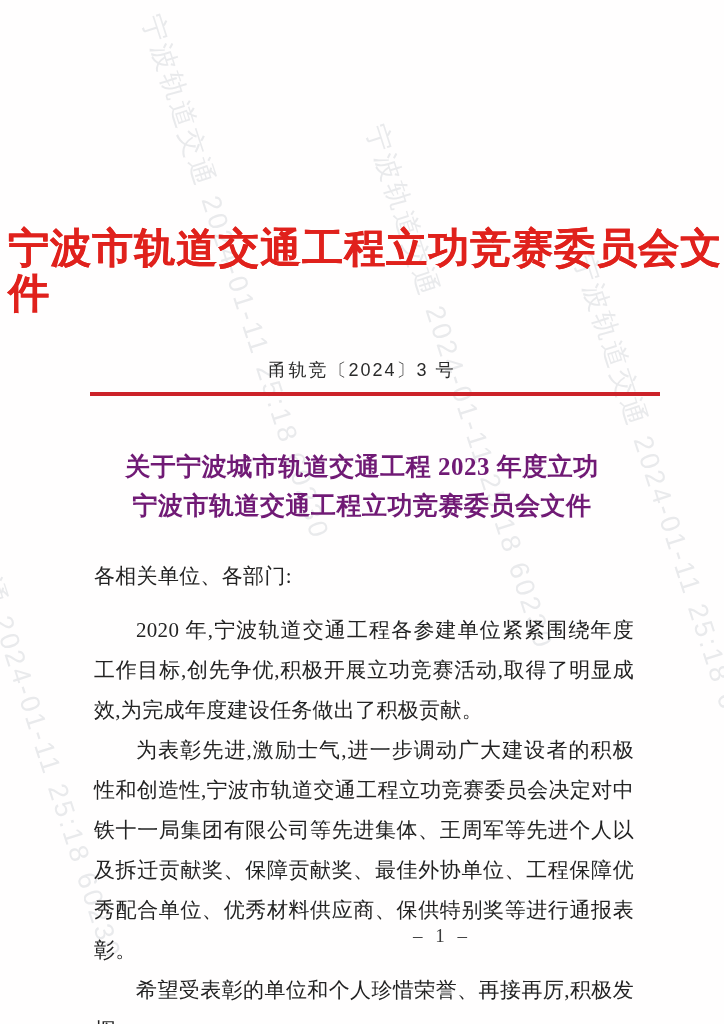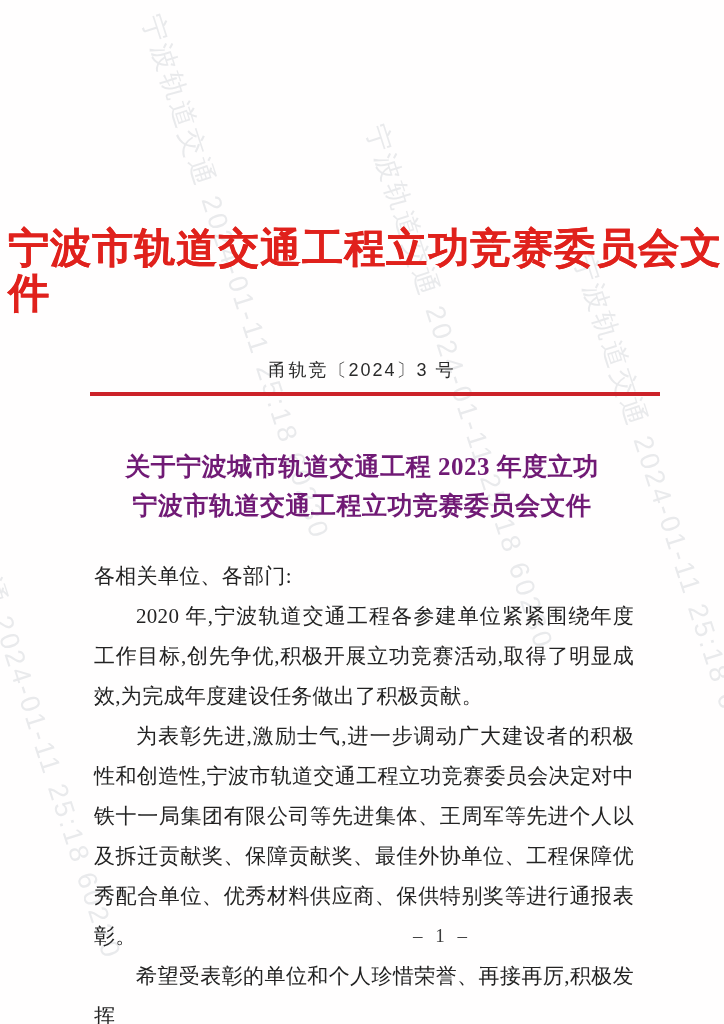--- a/index.html
+++ b/index.html
@@ -112,21 +112,21 @@
     width: 540px;
     top: 556px;
     font-family: "Liberation Serif", "DejaVu Serif", serif;
     font-size: 21px;
     line-height: 40px;
     color: #232323;
     text-align: justify;
     letter-spacing: 0.3px;
   }
   .salutation {
-    margin: 0 0 0 0;
+    margin: 0 0 14px 0;
   }
   .para {
     margin: 0;
     text-indent: 2em;
   }
 
   
   .page-number {
     position: absolute;
     left: 0;

